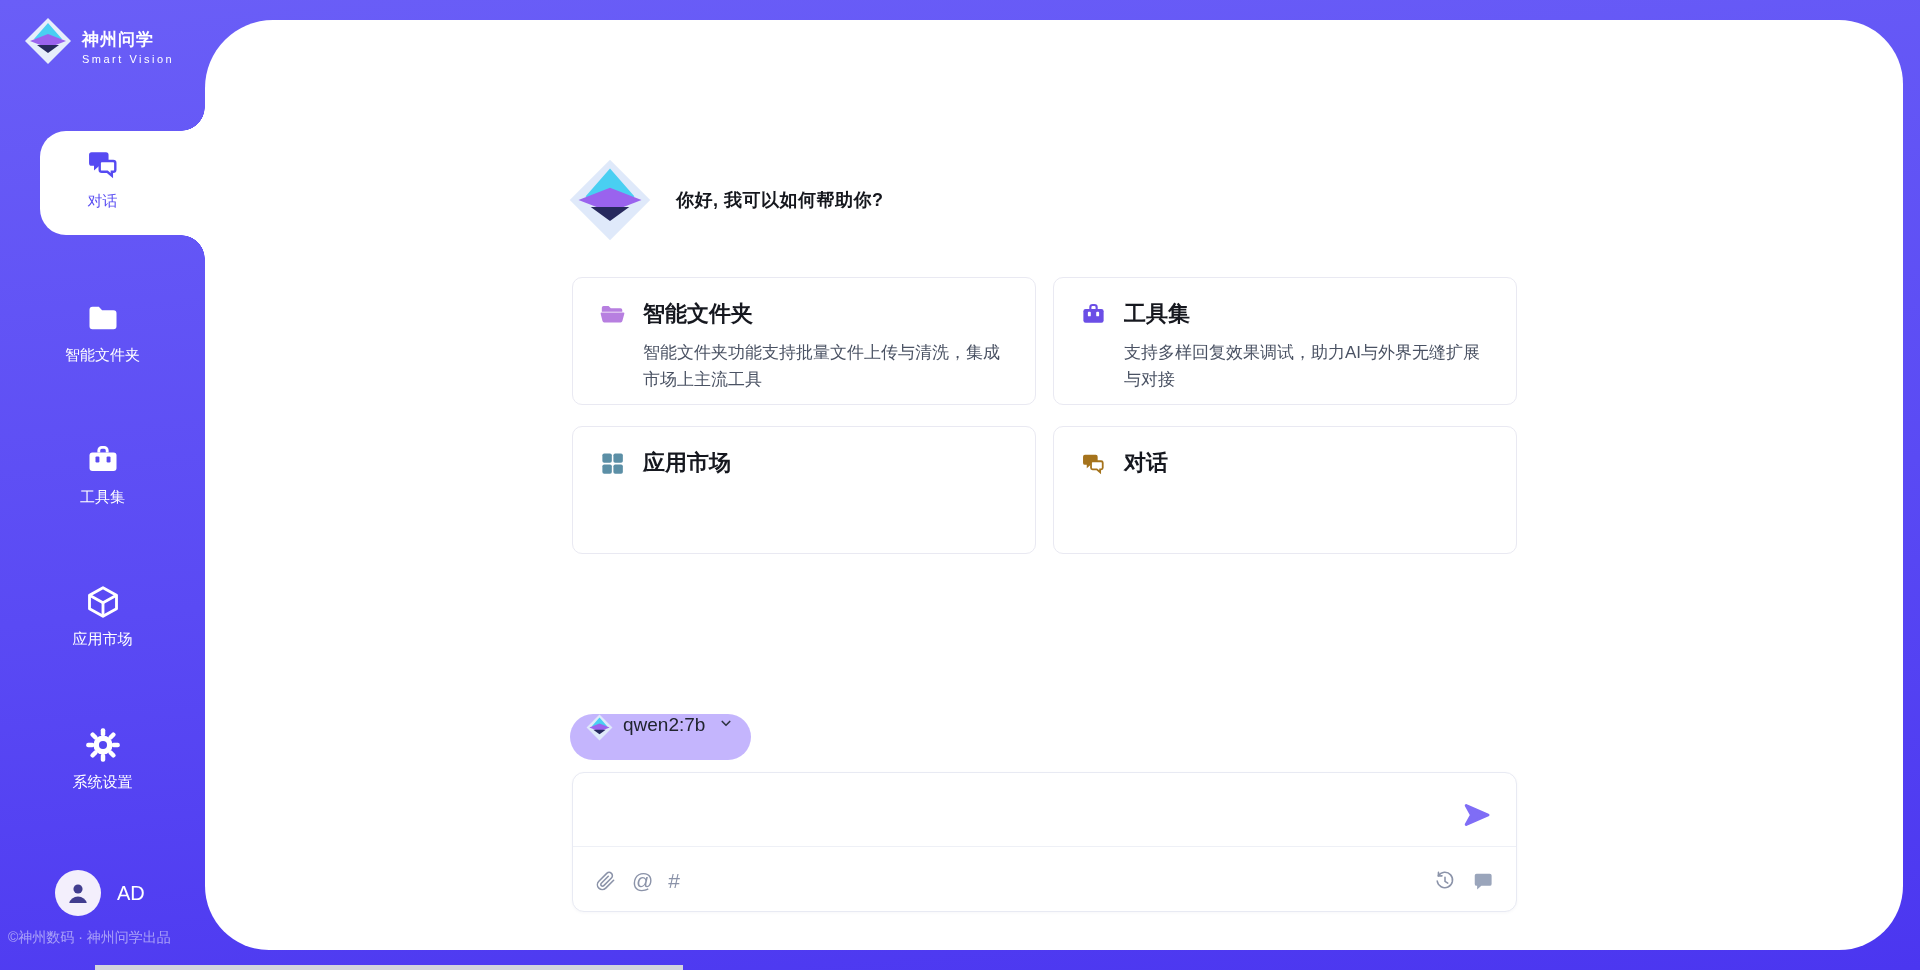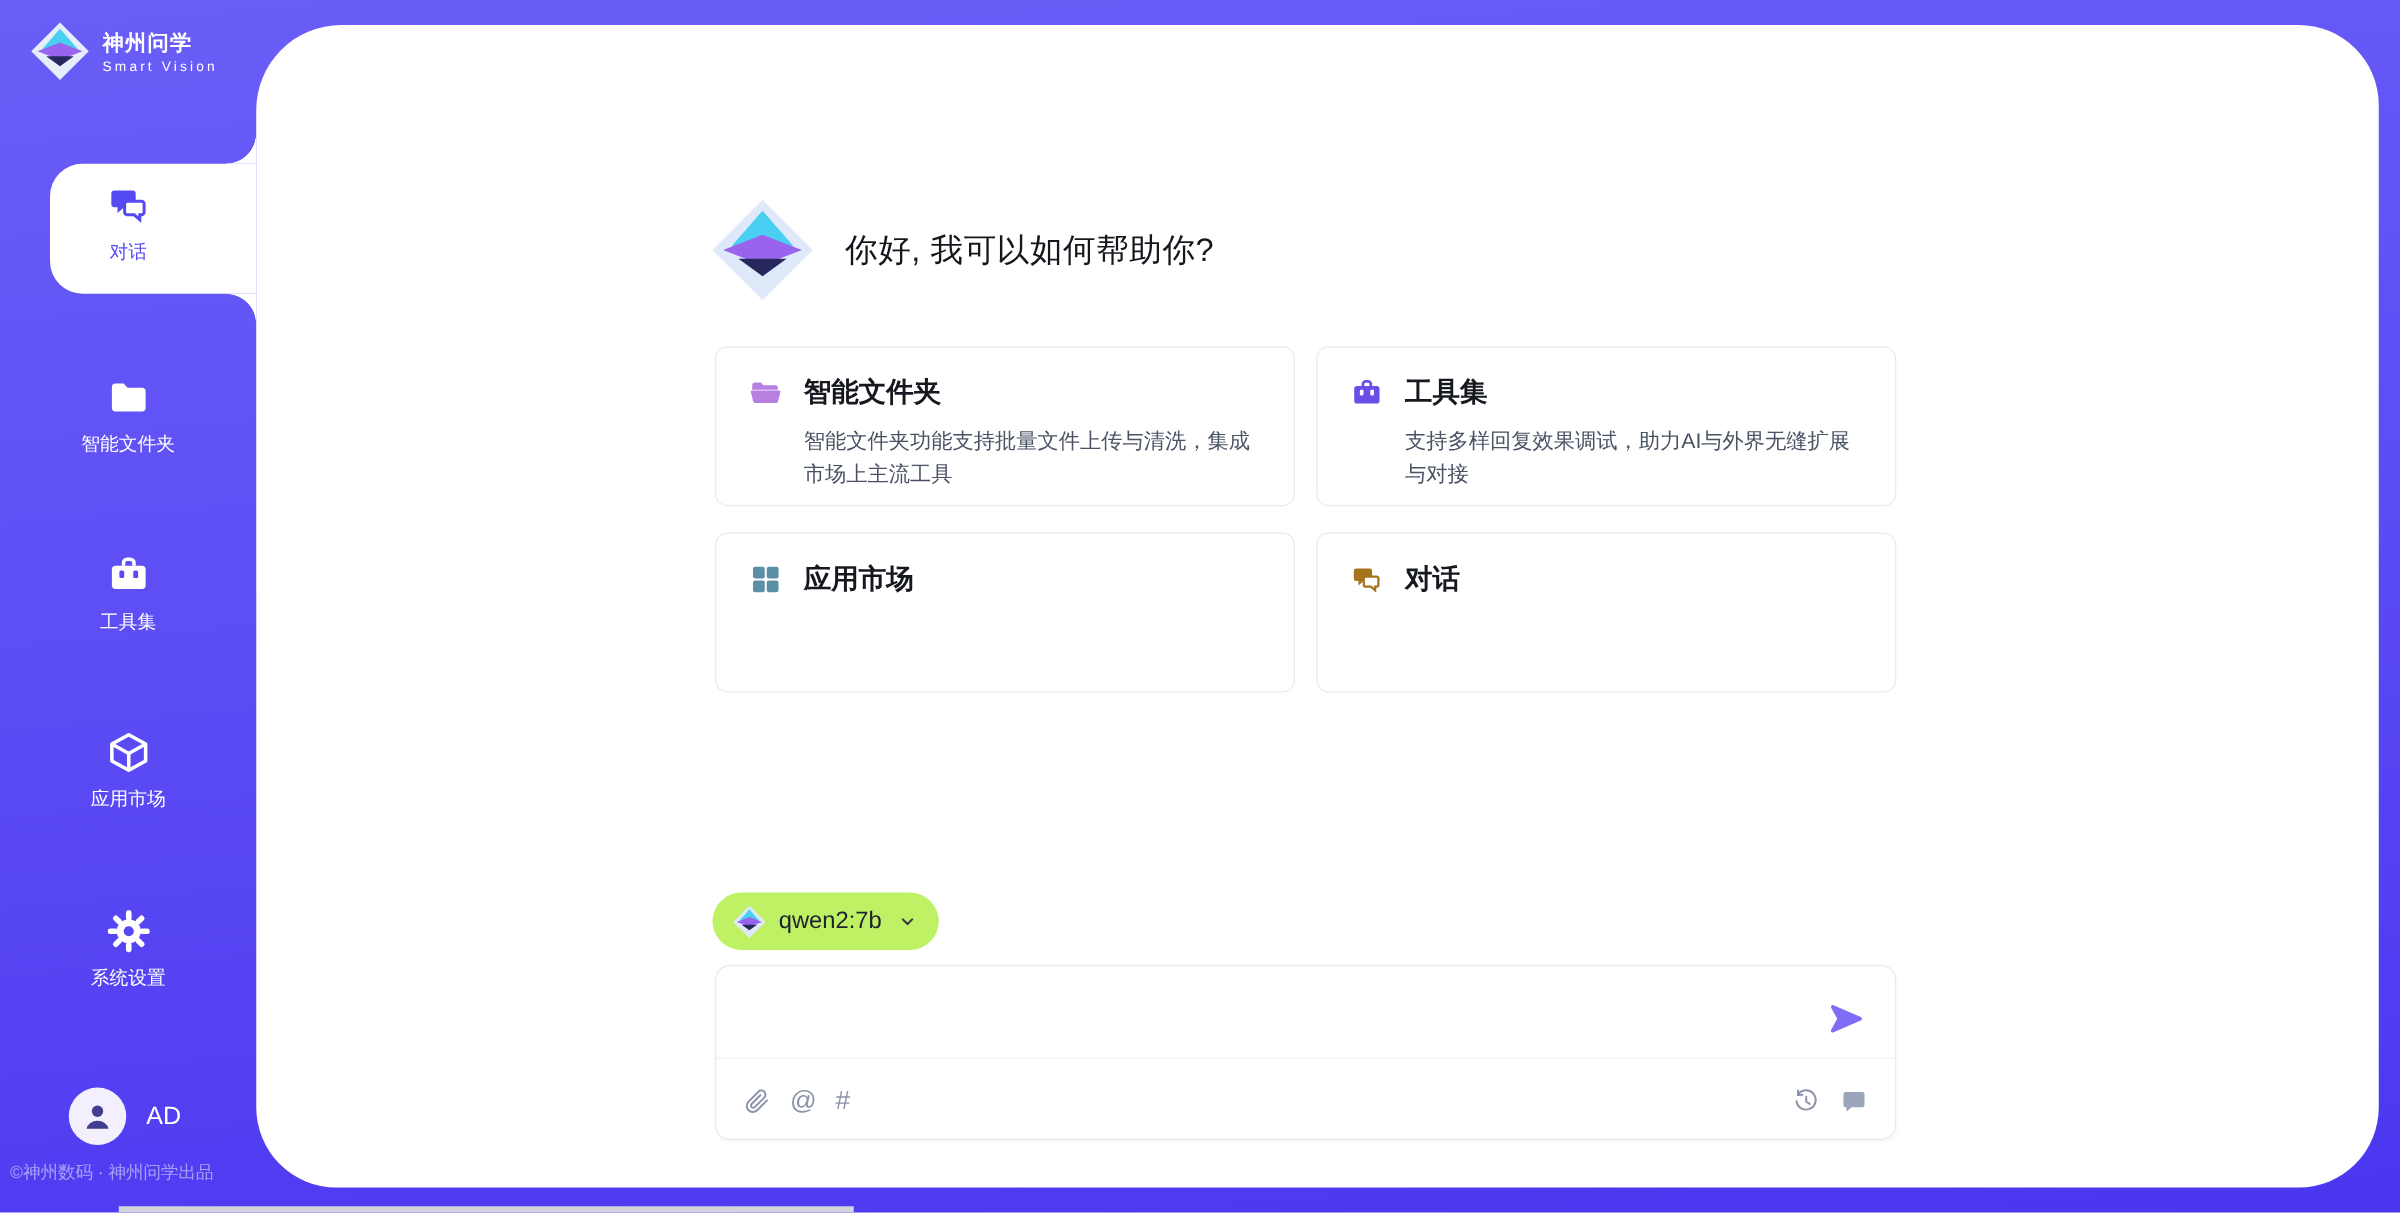--- a/index.html
+++ b/index.html
@@ -8,21 +8,21 @@
     font-family:"Liberation Sans","DejaVu Sans",sans-serif;
     background:linear-gradient(175deg,#6a5ef7 0%,#5a4af4 55%,#4b36f0 100%);
     position:relative;
   }
   
   .panel {
     position:absolute; left:205px; top:20px; right:17px; bottom:20px;
     background:#fff; border-radius:68px 64px 64px 64px;
   }
   
-  .brand { position:absolute; left:24px; top:17px; display:flex; align-items:center; gap:10px; }
+  .brand { position:absolute; left:24px; top:17px; display:flex; align-items:flex-end; gap:10px; }
   .brand .dlogo { width:48px; height:48px; }
   .brand-name { color:#fff; font-size:17px; font-weight:700; letter-spacing:1px; }
   .brand-sub { color:#fff; font-size:11px; letter-spacing:2.5px; margin-top:2px; }
   .nav-item { position:absolute; left:0; width:205px; text-align:center; cursor:pointer; }
   .nav-item svg { width:36px; height:36px; display:block; margin:0 auto; }
   .nav-label { font-size:15px; color:#fff; margin-top:10px; font-weight:500; }
   
   .tab-blob { position:absolute; left:40px; top:131px; width:165px; height:104px;
     background:#fff; border-radius:26px 0 0 26px; }
   .tab-curve-top { position:absolute; left:181px; top:107px; width:24px; height:24px;
@@ -31,31 +31,31 @@
     background:radial-gradient(circle at 0 100%, rgba(0,0,0,0) 23.5px, #fff 24px); }
   .nav-active .nav-label { color:#564af2; }
   .user-row { position:absolute; left:55px; top:870px; display:flex; align-items:center; gap:16px; cursor:pointer;text-align:center; }
   .avatar { width:46px; height:46px; border-radius:50%; background:#f3effc; display:flex; align-items:center; justify-content:center; }
   .avatar svg { width:28px; height:28px; }
   .user-name { color:#fff; font-size:20px; font-weight:500; }
   .copyright { position:absolute; left:8px; top:929px; font-size:14px; color:rgba(255,255,255,0.5); }
   
   .greet-row { position:absolute; left:568px; top:158px; display:flex; align-items:center; gap:24px; }
   .greet-row .dlogo { width:84px; height:84px; }
-  .greeting { font-size:26px; font-weight:400; color:#15171d; letter-spacing:0.5px; }
+  .greeting { font-size:18px; font-weight:700; color:#15171d; letter-spacing:0.5px; }
   .cards { position:absolute; left:572px; top:277px; display:grid;
     grid-template-columns:464px 464px; column-gap:17px; row-gap:21px; }
   .card { height:128px; background:#fff; border:1px solid #e9e9f2; border-radius:10px;
     position:relative; padding:21px 24px 20px 70px; cursor:pointer; }
   .card-icon { position:absolute; left:26px; top:23px; width:27px; height:27px; }
   .card-title { font-size:22px; font-weight:700; color:#16181f; margin-bottom:10px; }
   .card-desc { font-size:17px; line-height:27px; color:#4a5263; max-width:374px; }
   
   .model-pill { position:absolute; left:570px; top:714px; height:46px; border-radius:23px;
-    background:#bef264; display:inline-flex; align-items:center; gap:10px; padding:0 16px; cursor:pointer; }
+    background:#c4b5fd; display:inline-flex; align-items:flex-start; gap:10px; padding:0 16px; cursor:pointer; }
   .model-pill .dlogo { width:27px; height:27px; }
   .model-name { font-size:19px; color:#20242e; }
   .model-pill .chev { width:18px; height:18px; margin-left:2px; }
   
   .composer { position:absolute; left:572px; top:772px; width:945px; height:140px;
     background:#fff; border:1px solid #e8eaf3; border-radius:12px;
     box-shadow:0 1px 3px rgba(40,40,90,0.04); }
   .composer textarea { position:absolute; left:22px; top:13px; width:850px; height:56px;
     border:none; outline:none; resize:none; font-family:inherit; font-size:18px; color:#2a2f3a;
     background:transparent; }

